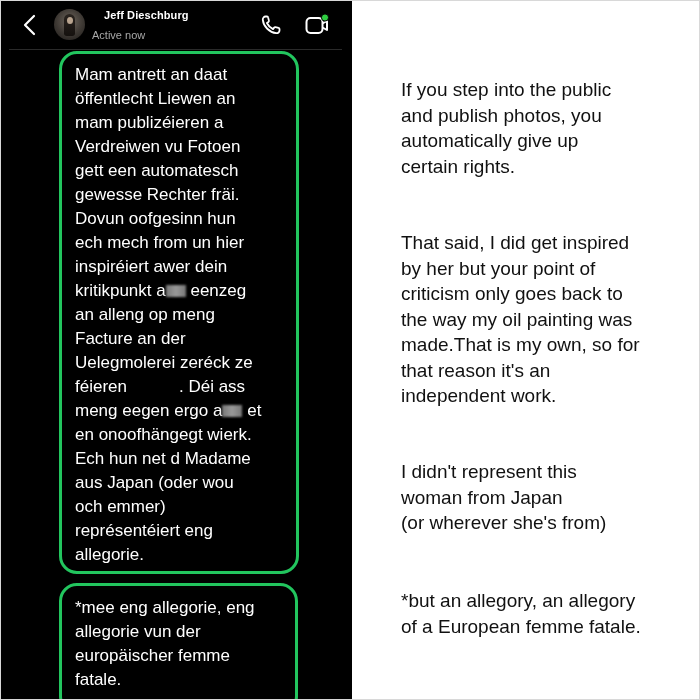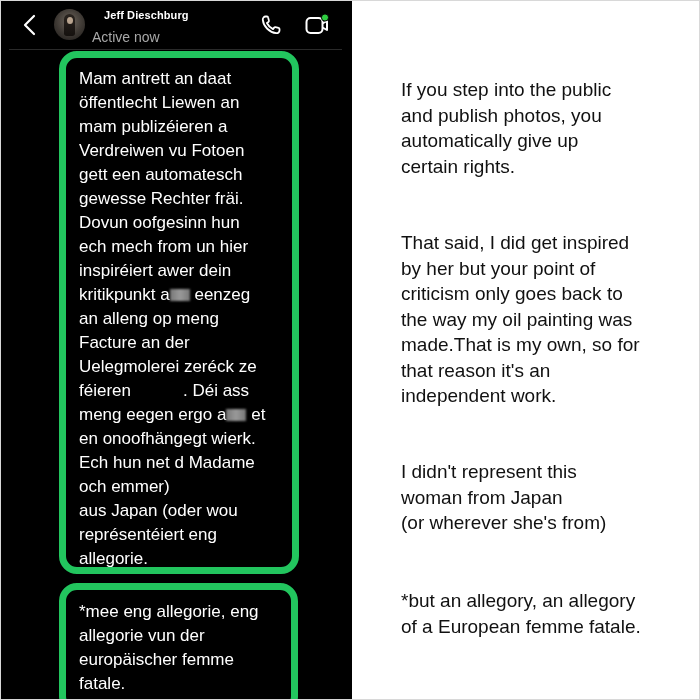--- a/index.html
+++ b/index.html
@@ -37,35 +37,35 @@
   .avatar .face {
     position: absolute; left: 13px; top: 8px; width: 6px; height: 7px;
     border-radius: 50%; background: #b9a48f;
   }
   .name {
     position: absolute; left: 91px; top: 8px;
     color: #ffffff; font-weight: bold; font-size: 11px; letter-spacing: 0.1px; margin-left: 12px;
   }
   .status {
     position: absolute; left: 91px; top: 28px;
-    color: #a8a8a8; font-size: 14px;
+    color: #a8a8a8; font-size: 11px;
   }
   .call-btn {
     position: absolute; left: 258px; top: 12px; width: 24px; height: 24px; cursor: pointer;
   }
   .video-btn {
     position: absolute; left: 303px; top: 11px; width: 26px; height: 26px; cursor: pointer;
   }
   .divider {
     position: absolute; left: 8px; top: 48px; width: 333px; height: 1px;
     background: #2a2a2a;
   }
   .bubble {
     position: absolute; left: 58px; width: 240px;
-    border: 7px solid #22c55e; border-radius: 18px;
+    border: 3px solid #22c55e; border-radius: 18px;
     background: #000000; box-sizing: border-box;
     padding: 10px 12px 8px 13px;
     color: #ffffff; font-size: 17px; line-height: 24px;
     cursor: pointer;
   }
   .b1 { top: 50px; height: 523px; padding-top: 9px; }
   .b2 { top: 582px; height: 131px; width: 239px; }
   .line { display: block; white-space: nowrap; }
   .redact {
     display: inline-block; width: 20px; height: 12px; vertical-align: -1px;
@@ -128,22 +128,22 @@
     <span class="line">ech mech from un hier</span>
     <span class="line">inspiréiert awer dein</span>
     <span class="line"><span>kritikpunkt a</span><span class="redact"></span> <span>eenzeg</span></span>
     <span class="line">an alleng op meng</span>
     <span class="line">Facture an der</span>
     <span class="line">Uelegmolerei zeréck ze</span>
     <span class="line"><span>féieren</span><span class="gap"></span><span>. Déi ass</span></span>
     <span class="line"><span>meng eegen ergo a</span><span class="redact"></span> <span>et</span></span>
     <span class="line">en onoofhängegt wierk.</span>
     <span class="line">Ech hun net d Madame</span>
+    <span class="line">aus Japan (oder wou</span>
     <span class="line">och emmer)</span>
-    <span class="line">aus Japan (oder wou</span>
     <span class="line">représentéiert eng</span>
     <span class="line">allegorie.</span>
   </div>
 
   <div class="bubble b2">
     <span class="line">*mee eng allegorie, eng</span>
     <span class="line">allegorie vun der</span>
     <span class="line">europäischer femme</span>
     <span class="line">fatale.</span>
   </div>

